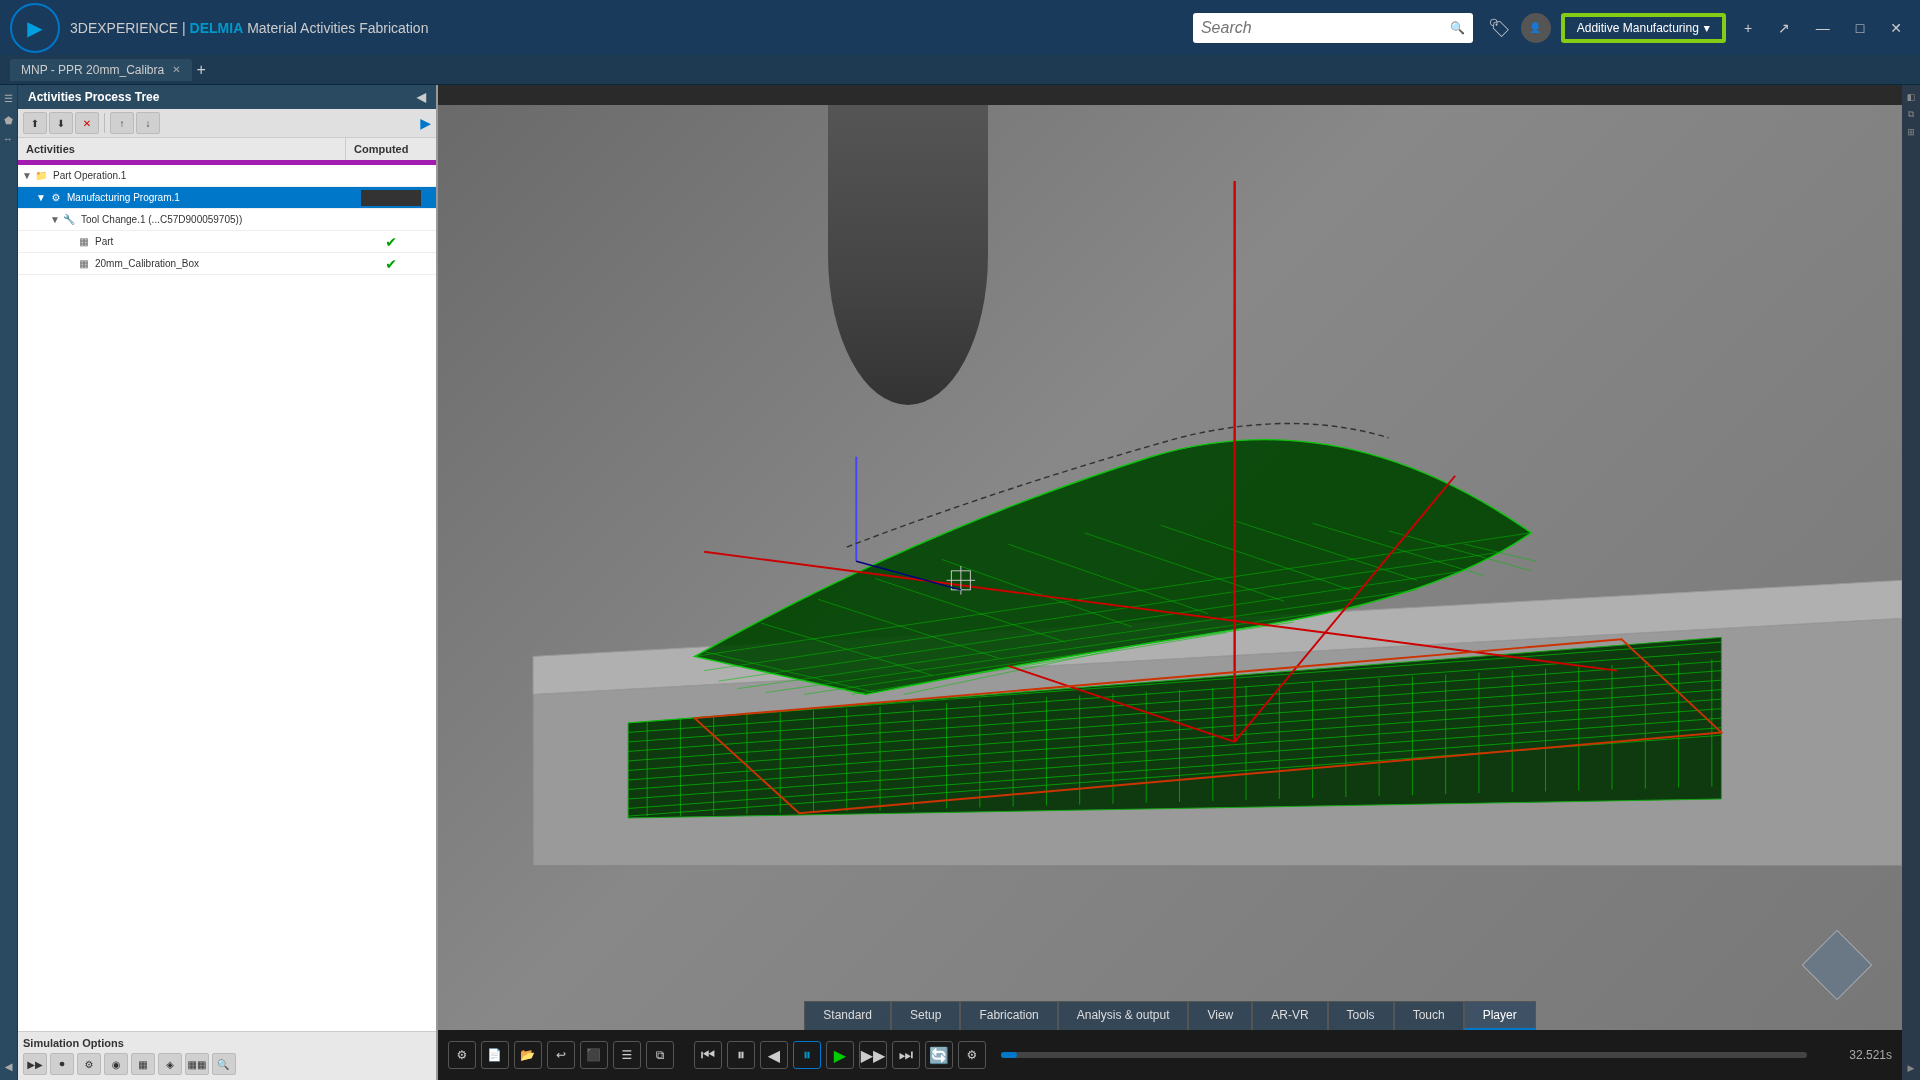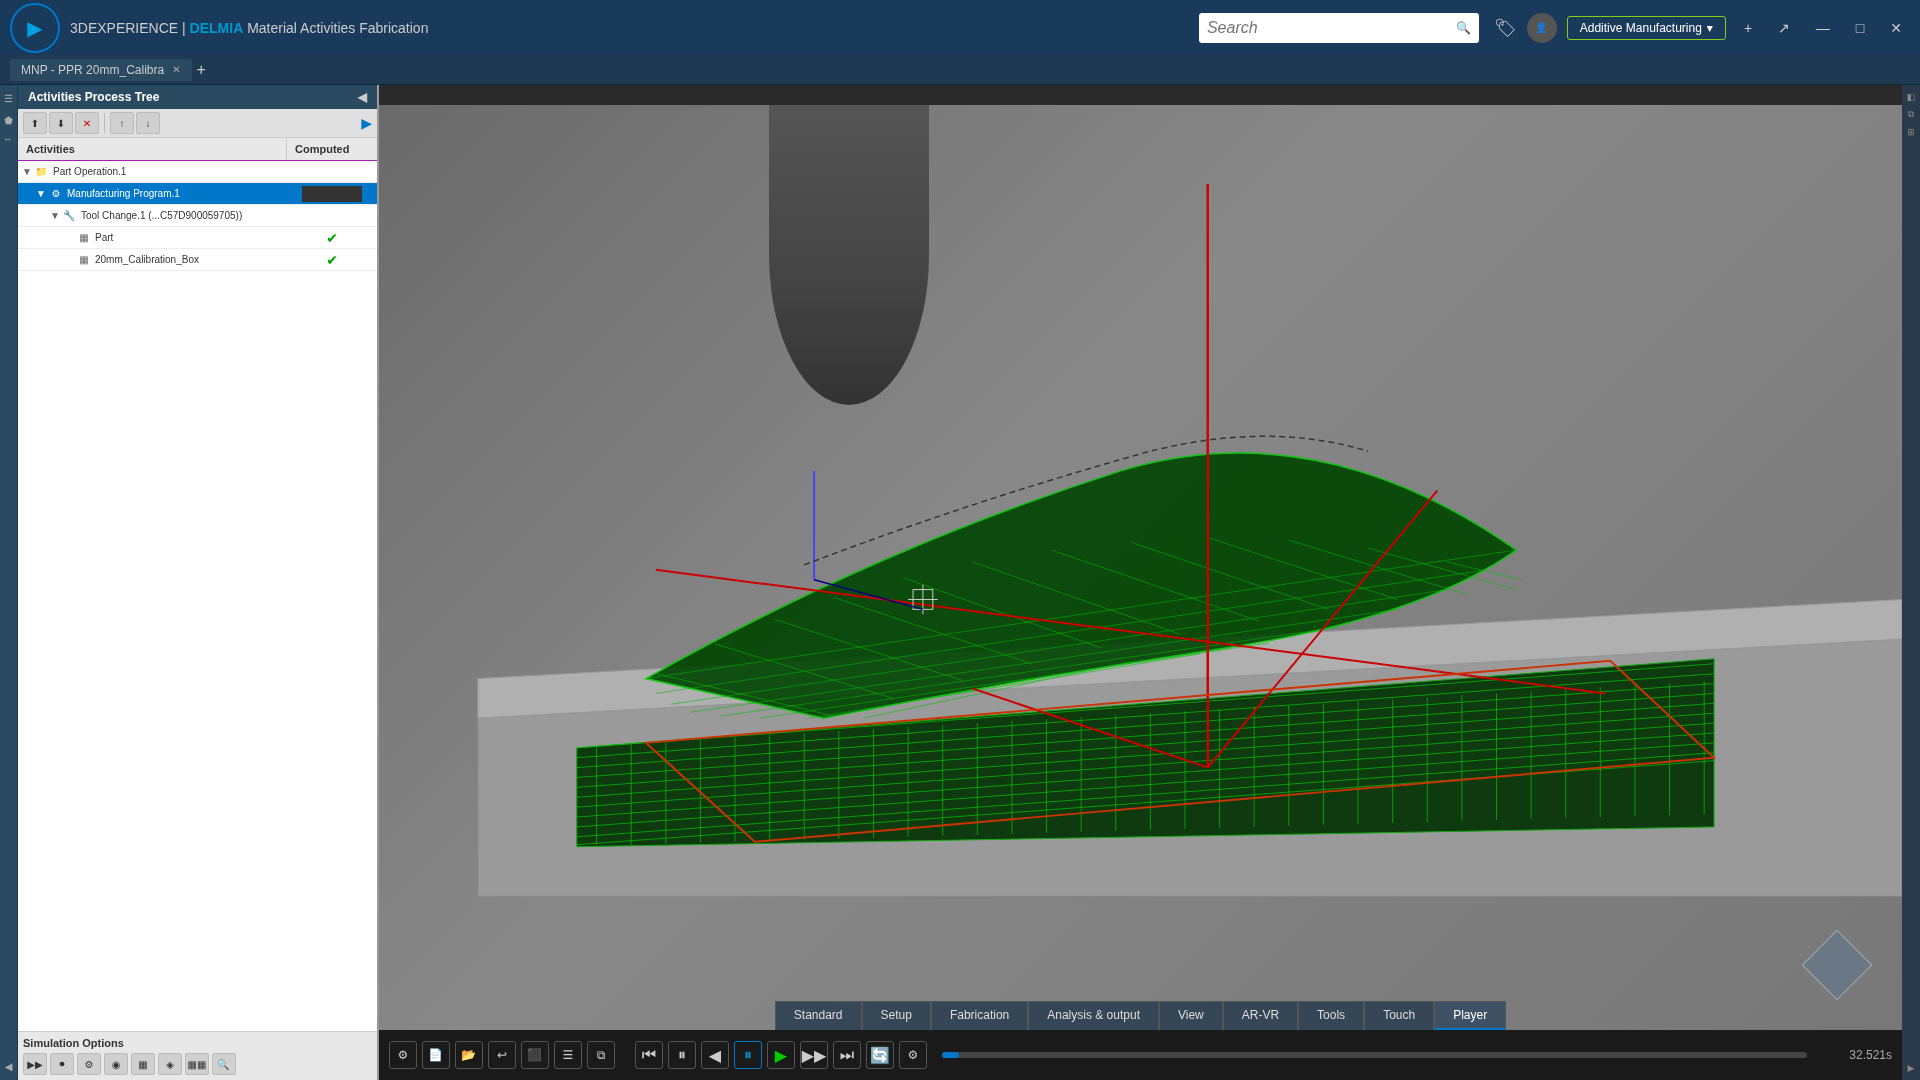--- a/index.html
+++ b/index.html
@@ -20,21 +20,21 @@
       width: 280px; height: 30px; background: white; border: none; border-radius: 3px;
       display: flex; align-items: center; padding: 0 8px; gap: 5px;
     }
     #search-box input {
       border: none; outline: none; flex: 1; font-size: 16px; font-style: italic;
     }
     #search-icon { color: #666; }
     #bookmark-icon { color: #ccc; font-size: 18px; margin-left: 5px; }
     #right-actions { margin-left: auto; display: flex; align-items: center; gap: 10px; }
     #additive-btn {
-      background: #1a3a5c; color: white; border: 1px solid #84cc16; padding: 4px 12px;
+      background: #1a3a5c; color: white; border: 4px solid #84cc16; padding: 4px 12px;
       border-radius: 3px; font-size: 12px; cursor: pointer; display: flex; align-items: center; gap: 5px;
     }
     .win-btn { color: #ccc; font-size: 14px; padding: 0 8px; cursor: pointer; background: none; border: none; }
     #user-avatar {
       width: 30px; height: 30px; background: #555; border-radius: 50%;
       display: flex; align-items: center; justify-content: center; color: white; font-size: 10px;
     }
 
     
     #tabbar {
@@ -52,21 +52,21 @@
 
     
     #left-icons {
       width: 18px; background: #2a4a62; display: flex; flex-direction: column; align-items: center;
       padding: 5px 0; gap: 5px; border-right: 1px solid #1a3a52;
     }
     .left-icon { color: #aaa; font-size: 10px; writing-mode: vertical-rl; cursor: pointer; padding: 3px; }
 
     
     #panel {
-      width: 361px; background: #f0f0f0; display: flex; flex-direction: column;
+      width: 420px; background: #f0f0f0; display: flex; flex-direction: column;
       border-right: 2px solid #999;
     }
     #panel-header {
       background: #2a4a62; color: white; padding: 5px 10px; font-size: 12px; font-weight: bold;
       display: flex; align-items: center; justify-content: space-between;
     }
     #panel-collapse-btn { color: #ccc; cursor: pointer; }
 
     
     #panel-toolbar {
@@ -76,21 +76,21 @@
     .toolbar-btn {
       width: 24px; height: 22px; background: #d0d0d0; border: 1px solid #bbb;
       border-radius: 2px; cursor: pointer; display: flex; align-items: center; justify-content: center;
       font-size: 10px; color: #333;
     }
     .toolbar-sep { width: 1px; height: 20px; background: #bbb; margin: 0 3px; }
     #panel-arrow { color: #0077c8; font-size: 14px; margin-left: auto; cursor: pointer; }
 
     
     #tree-header {
-      display: flex; border-bottom: 1px solid #a21caf; background: #e8e8e8;
+      display: flex; border-bottom: 5px solid #a21caf; background: #e8e8e8;
     }
     #tree-col-activities {
       flex: 1; padding: 5px 8px; font-size: 11px; font-weight: bold; color: #333; border-right: 1px solid #ccc;
     }
     #tree-col-computed {
       width: 90px; padding: 5px 8px; font-size: 11px; font-weight: bold; color: #333;
     }
 
     
     #tree-content { flex: 1; overflow-y: auto; background: white; }

